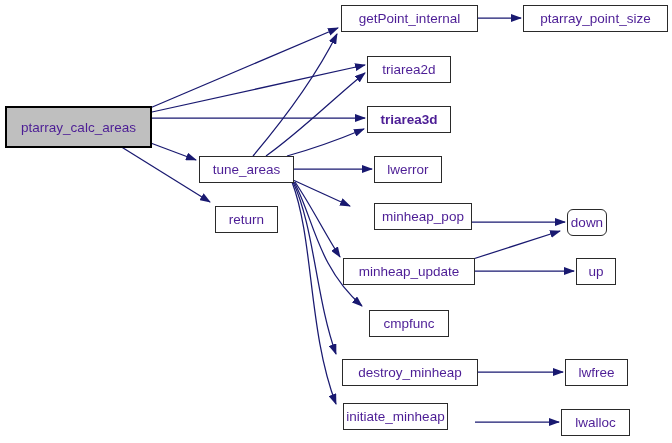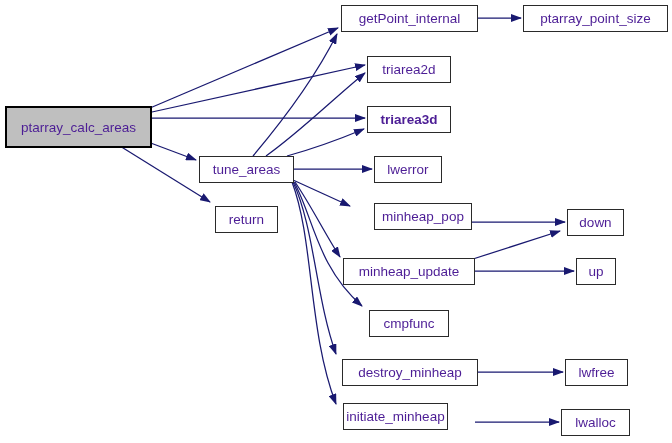--- a/index.html
+++ b/index.html
@@ -75,21 +75,21 @@
 
   <div class="node hl" style="left:5px;   top:106px; width:147px; height:42px;">ptarray_calc_areas</div>
   <div class="node" style="left:215px; top:206px; width:63px;  height:27px;">return</div>
   <div class="node" style="left:199px; top:156px; width:95px;  height:27px;">tune_areas</div>
   <div class="node" style="left:341px; top:5px;   width:137px; height:27px;">getPoint_internal</div>
   <div class="node" style="left:523px; top:5px;   width:145px; height:27px;">ptarray_point_size</div>
   <div class="node" style="left:367px; top:56px;  width:84px;  height:27px;">triarea2d</div>
   <div class="node" style="left:367px; top:106px; width:84px;  height:27px;font-weight:bold;">triarea3d</div>
   <div class="node" style="left:374px; top:156px; width:68px;  height:27px;">lwerror</div>
   <div class="node" style="left:353px; top:203px; width:98px; height:27px;margin-left:21px;">minheap_pop</div>
-  <div class="node" style="left:567px; top:209px; width:57px;  height:27px;">down</div>
+  <div class="node" style="left:567px; top:209px; width:40px;  height:27px;border-radius:6px;">down</div>
   <div class="node" style="left:343px; top:258px; width:132px; height:27px;">minheap_update</div>
   <div class="node" style="left:576px; top:258px; width:40px;  height:27px;">up</div>
   <div class="node" style="left:369px; top:310px; width:80px;  height:27px;">cmpfunc</div>
   <div class="node" style="left:342px; top:359px; width:136px; height:27px;">destroy_minheap</div>
   <div class="node" style="left:565px; top:359px; width:63px;  height:27px;">lwfree</div>
   <div class="node" style="left:343px; top:403px; width:105px; height:27px;">initiate_minheap</div>
   <div class="node" style="left:561px; top:409px; width:69px;  height:27px;">lwalloc</div>
 
 </div>
 

